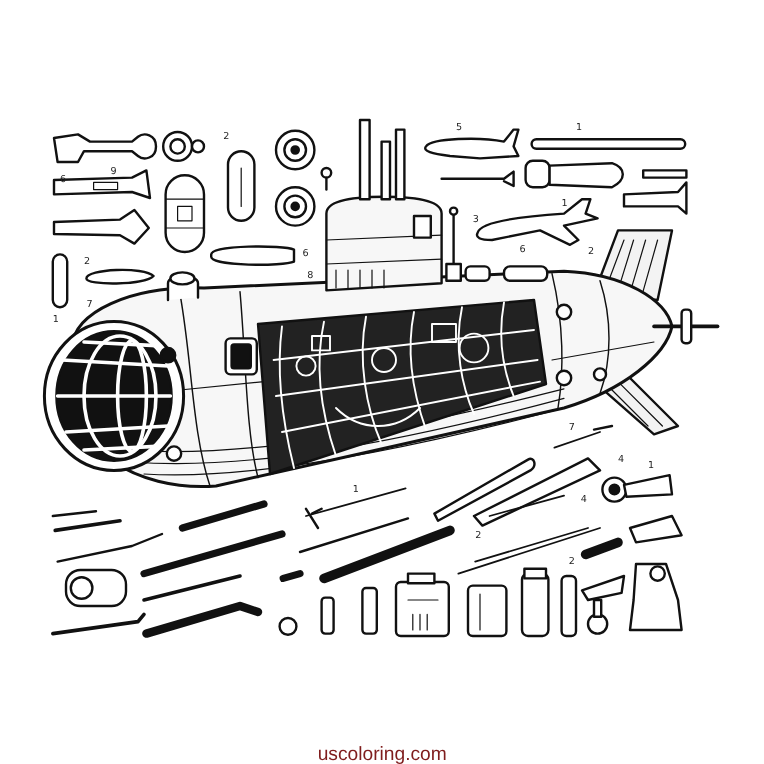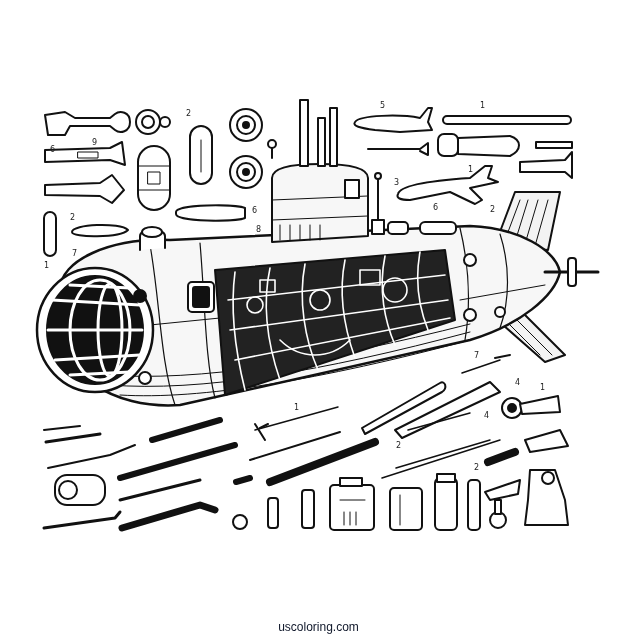--- a/index.html
+++ b/index.html
@@ -1,18 +1,18 @@
 <!DOCTYPE html>
 <html><head>
 <meta charset="utf-8">
 <style>
   html, body { margin:0; padding:0; background:#ffffff; }
   body { width:637px; height:637px; position:relative; overflow:hidden; font-family:"Liberation Sans", sans-serif; }
   #art { position:absolute; left:0; top:0; width:637px; height:637px; }
-  .watermark { position:absolute; left:0; width:637px; top:620px; text-align:center; font-size:12px; color:#0f172a; font-family:"Liberation Sans", sans-serif; }
+  .watermark { position:absolute; left:0; width:637px; top:620px; text-align:center; font-size:16px; color:#7f1d1d; font-family:"Liberation Sans", sans-serif; }
   .num { font-family:"DejaVu Sans", sans-serif; font-size:8px; fill:#222; }
 </style>
 </head>
 <body>
 
 <svg id="art" viewBox="0 0 637 637" xmlns="http://www.w3.org/2000/svg">
   <g fill="none" stroke="#111" stroke-width="2" stroke-linejoin="round" stroke-linecap="round">
 
     <g>
 

